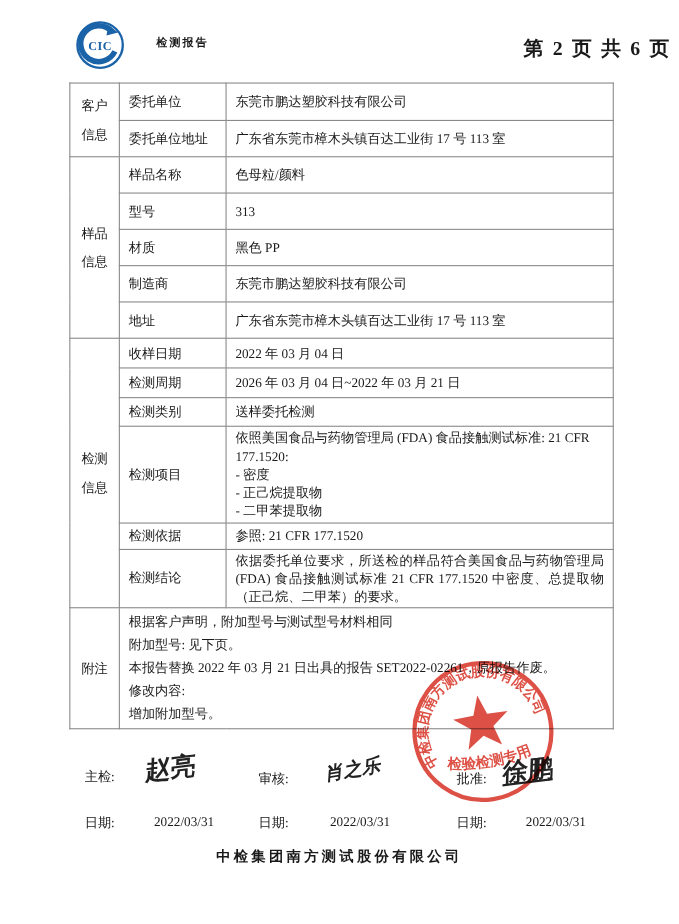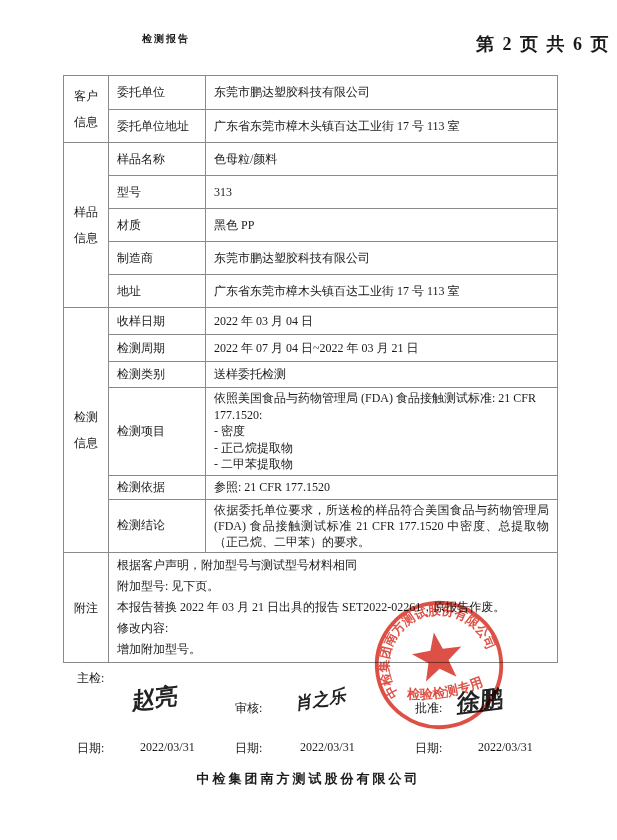--- a/index.html
+++ b/index.html
@@ -44,20 +44,28 @@
   .footer { position:absolute; left:0; top:770px; width:617px; text-align:center; }
   .f-company { font-size:13px; font-weight:bold; letter-spacing:3px; }
   .f-line { font-size:11.5px; margin-top:4px; }
   .f-link { color:#0000cc; text-decoration:underline; }
 </style>
 </head>
 <body>
 
 <div class="page">
 
+  <span class="hdr-logo">
+    <svg viewBox="0 0 60 50" width="58" height="48">
+      <circle cx="30" cy="25" r="21.5" fill="none" stroke="#1b63a8" stroke-width="2.2"></circle>
+      <path d="M 41,12 A 17,17 0 1 0 44,31" fill="none" stroke="#1b63a8" stroke-width="5.2"></path>
+      <path d="M 38,6 L 47,13 L 36,16 Z" fill="#1b63a8"></path>
+      <text x="30" y="29.5" text-anchor="middle" font-family="Liberation Serif, serif" font-size="11.5" font-weight="bold" fill="#1b63a8" letter-spacing="0.5">CIC</text>
+    </svg>
+  </span>
   <span class="hdr-title">检测报告</span>
   <span class="hdr-page">第 2 页 共 6 页</span>
 
   <table class="report">
     <colgroup>
         <col style="width:45px">
         <col style="width:97px">
         <col style="width:352px">
       </colgroup>
 
@@ -94,21 +102,21 @@
       <td class="val">广东省东莞市樟木头镇百达工业街 17 号 113 室</td>
     </tr>
 
     <tr class="h27">
       <td class="sec" rowspan="6"><span class="secwrap">检测信息</span></td>
       <td class="lbl">收样日期</td>
       <td class="val">2022 年 03 月 04 日</td>
     </tr>
     <tr class="h27">
       <td class="lbl">检测周期</td>
-      <td class="val">2022 年 07 月 04 日~2022 年 03 月 21 日</td>
+      <td class="val">2026 年 03 月 04 日~2022 年 03 月 21 日</td>
     </tr>
     <tr class="h26">
       <td class="lbl">检测类别</td>
       <td class="val">送样委托检测</td>
     </tr>
     <tr>
       <td class="lbl">检测项目</td>
       <td class="val multiline">
         <div class="ln">依照美国食品与药物管理局 (FDA) 食品接触测试标准: 21 CFR</div>
         <div class="ln">177.1520:</div>
@@ -132,21 +140,21 @@
         <div class="ln">根据客户声明，附加型号与测试型号材料相同</div>
         <div class="ln">附加型号: 见下页。</div>
         <div class="ln">本报告替换 2022 年 03 月 21 日出具的报告 SET2022-02261，原报告作废。</div>
         <div class="ln">修改内容:</div>
         <div class="ln">增加附加型号。</div>
       </td>
     </tr>
   </tbody>
     </table>
 
-  <span class="sig-label" style="left:77px; top:670px;">主检:</span>
+  <span class="sig-label" style="left:77px; top:698px;">主检:</span>
   <span class="sig-name" style="left:132px; top:683px;">赵亮</span>
   <span class="sig-label" style="left:235px; top:700px;">审核:</span>
   <span class="sig-name small" style="left:296px; top:688px;">肖之乐</span>
   <span class="sig-label" style="left:415px; top:700px;">批准:</span>
   <span class="sig-name sig-underline" style="left:457px; top:685px;">徐鹏</span>
 
   <span class="sig-label" style="left:77px; top:740px;">日期:</span>
   <span class="sig-label" style="left:140px; top:740px;">2022/03/31</span>
   <span class="sig-label" style="left:235px; top:740px;">日期:</span>
   <span class="sig-label" style="left:300px; top:740px;">2022/03/31</span>

